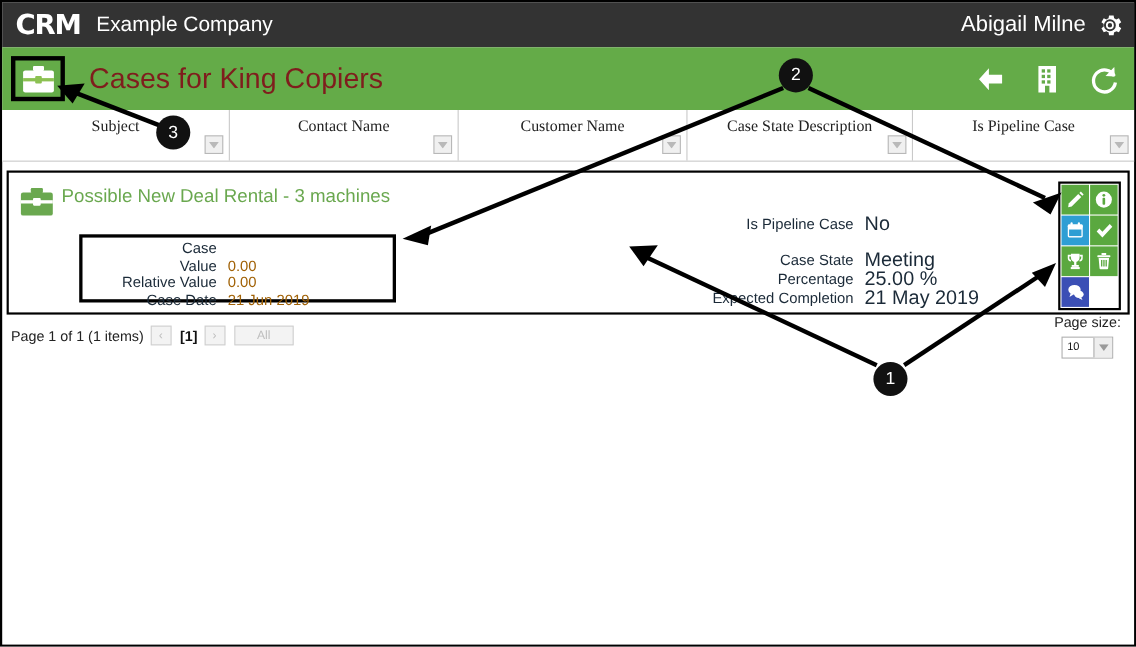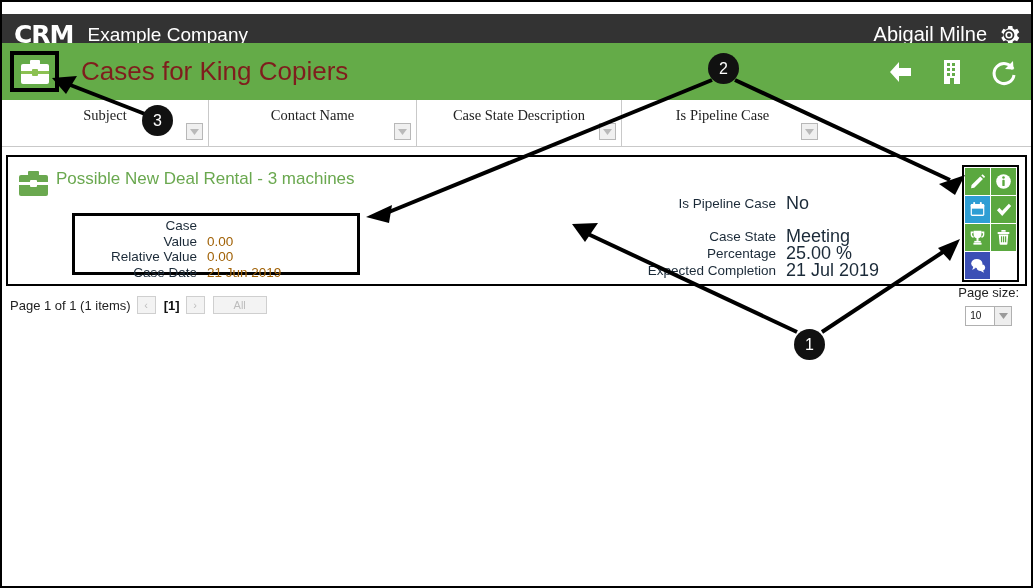--- a/index.html
+++ b/index.html
@@ -11,21 +11,21 @@
   }
   #app {
     position: relative;
     width: 1033px; height: 588px;
     border: 2px solid #000;
     background: #ffffff;
   }
 
   
   .topbar {
-    position: absolute; left: 0; top: 12px;
+    position: absolute; left: 0; top: 0;
     width: 1029px; height: 41px;
     background: #333333;
     display: flex; align-items: center;
   }
   .crm-logo {
     margin-left: 12px;
     font-size: 25px; font-weight: bold;
     color: #ffffff; letter-spacing: -1px;
     font-family: "DejaVu Sans", sans-serif;
   }
@@ -264,20 +264,28 @@
         </span>
       </div>
       <div class="col" style="width: 208px;">
         <span class="col-label">Contact Name</span>
         <span class="filter-btn">
           <svg width="9" height="6" viewBox="0 0 9 6">
             <path d="M0 0 L9 0 L4.5 6 Z" fill="#b9b9b9"></path>
           </svg>
         </span>
       </div>
+      <div class="col" style="width: 208px;">
+        <span class="col-label">Customer Name</span>
+        <span class="filter-btn">
+          <svg width="9" height="6" viewBox="0 0 9 6">
+            <path d="M0 0 L9 0 L4.5 6 Z" fill="#b9b9b9"></path>
+          </svg>
+        </span>
+      </div>
       <div class="col" style="width: 205px;">
         <span class="col-label">Case State Description</span>
         <span class="filter-btn">
           <svg width="9" height="6" viewBox="0 0 9 6">
             <path d="M0 0 L9 0 L4.5 6 Z" fill="#b9b9b9"></path>
           </svg>
         </span>
       </div>
       <div class="col" style="width: 201px;">
         <span class="col-label">Is Pipeline Case</span>
@@ -330,21 +338,21 @@
           <div class="rrow">
             <span class="lbl">Case State</span>
             <span class="val">Meeting</span>
           </div>
           <div class="rrow">
             <span class="lbl">Percentage</span>
             <span class="val">25.00 %</span>
           </div>
           <div class="rrow">
             <span class="lbl">Expected Completion</span>
-            <span class="val">21 Jul 2019</span>
+            <span class="val">21 May 2019</span>
           </div>
         </div>
 
       <div class="actions" id="actions">
           <div class="act green">
             <svg width="17" height="17" viewBox="0 0 20 20" fill="#ffffff">
               <path d="M3 14.2 L13.2 4 L16.4 7.2 L6.2 17.4 L2.4 18 Z"></path>
               <path d="M14.4 2.8 L16 1.4 L19 4.4 L17.6 5.9 Z"></path>
             </svg>
           </div>

